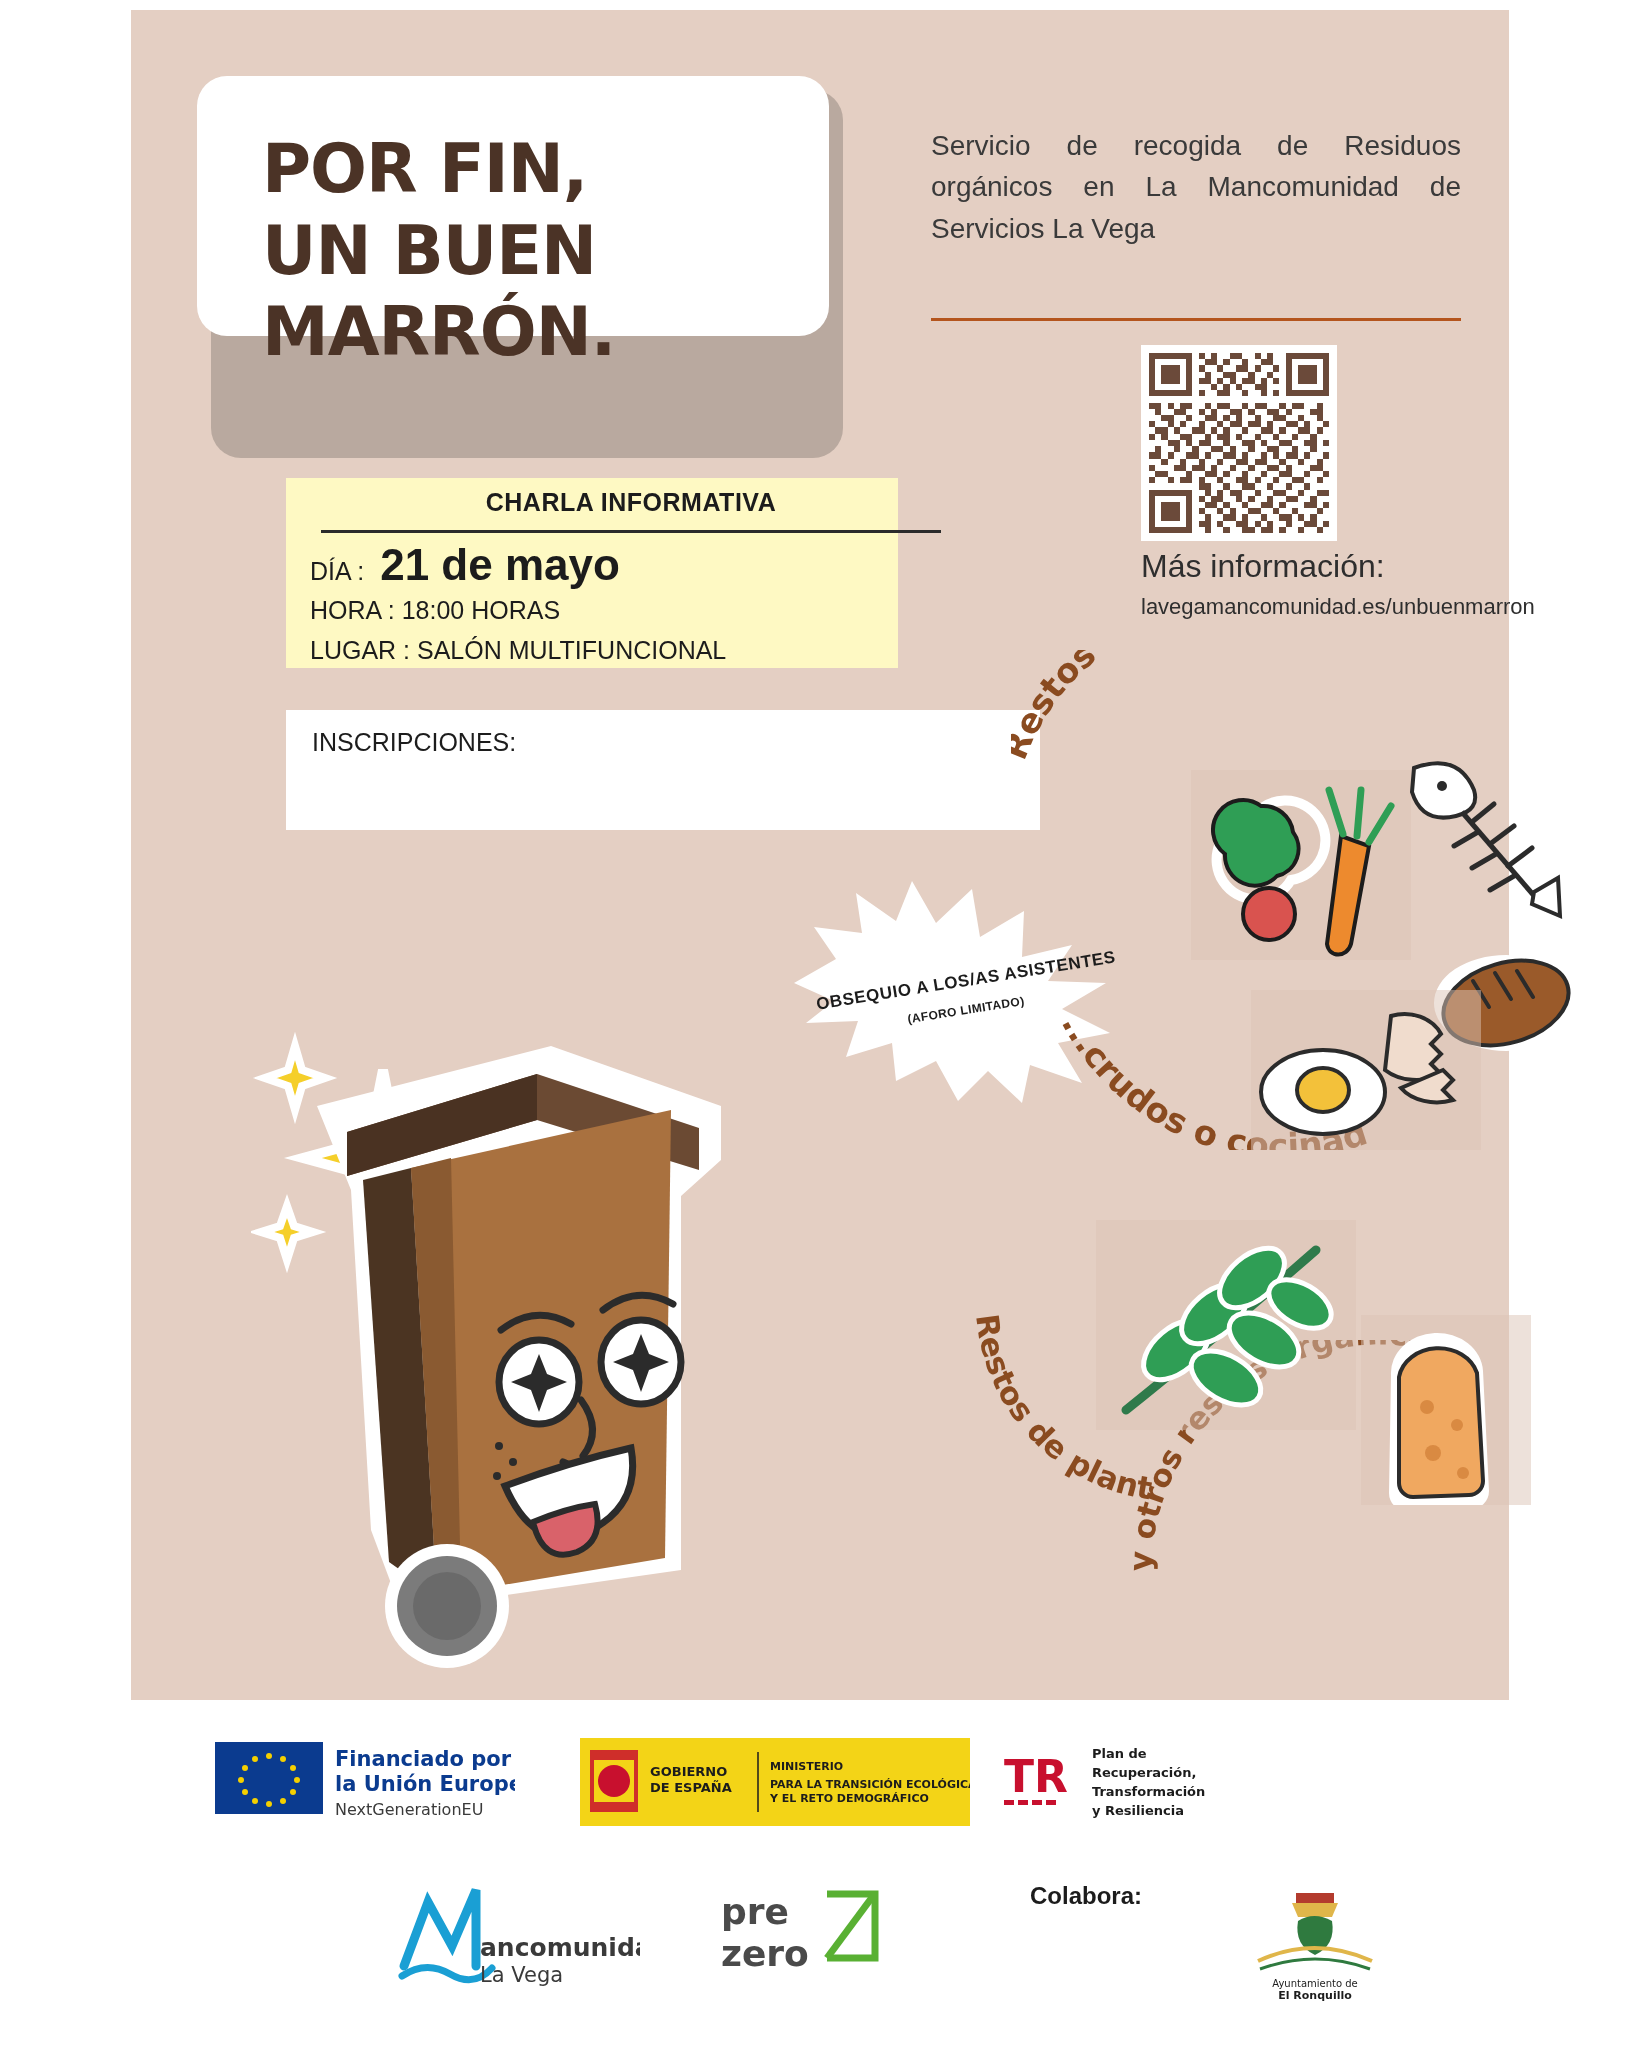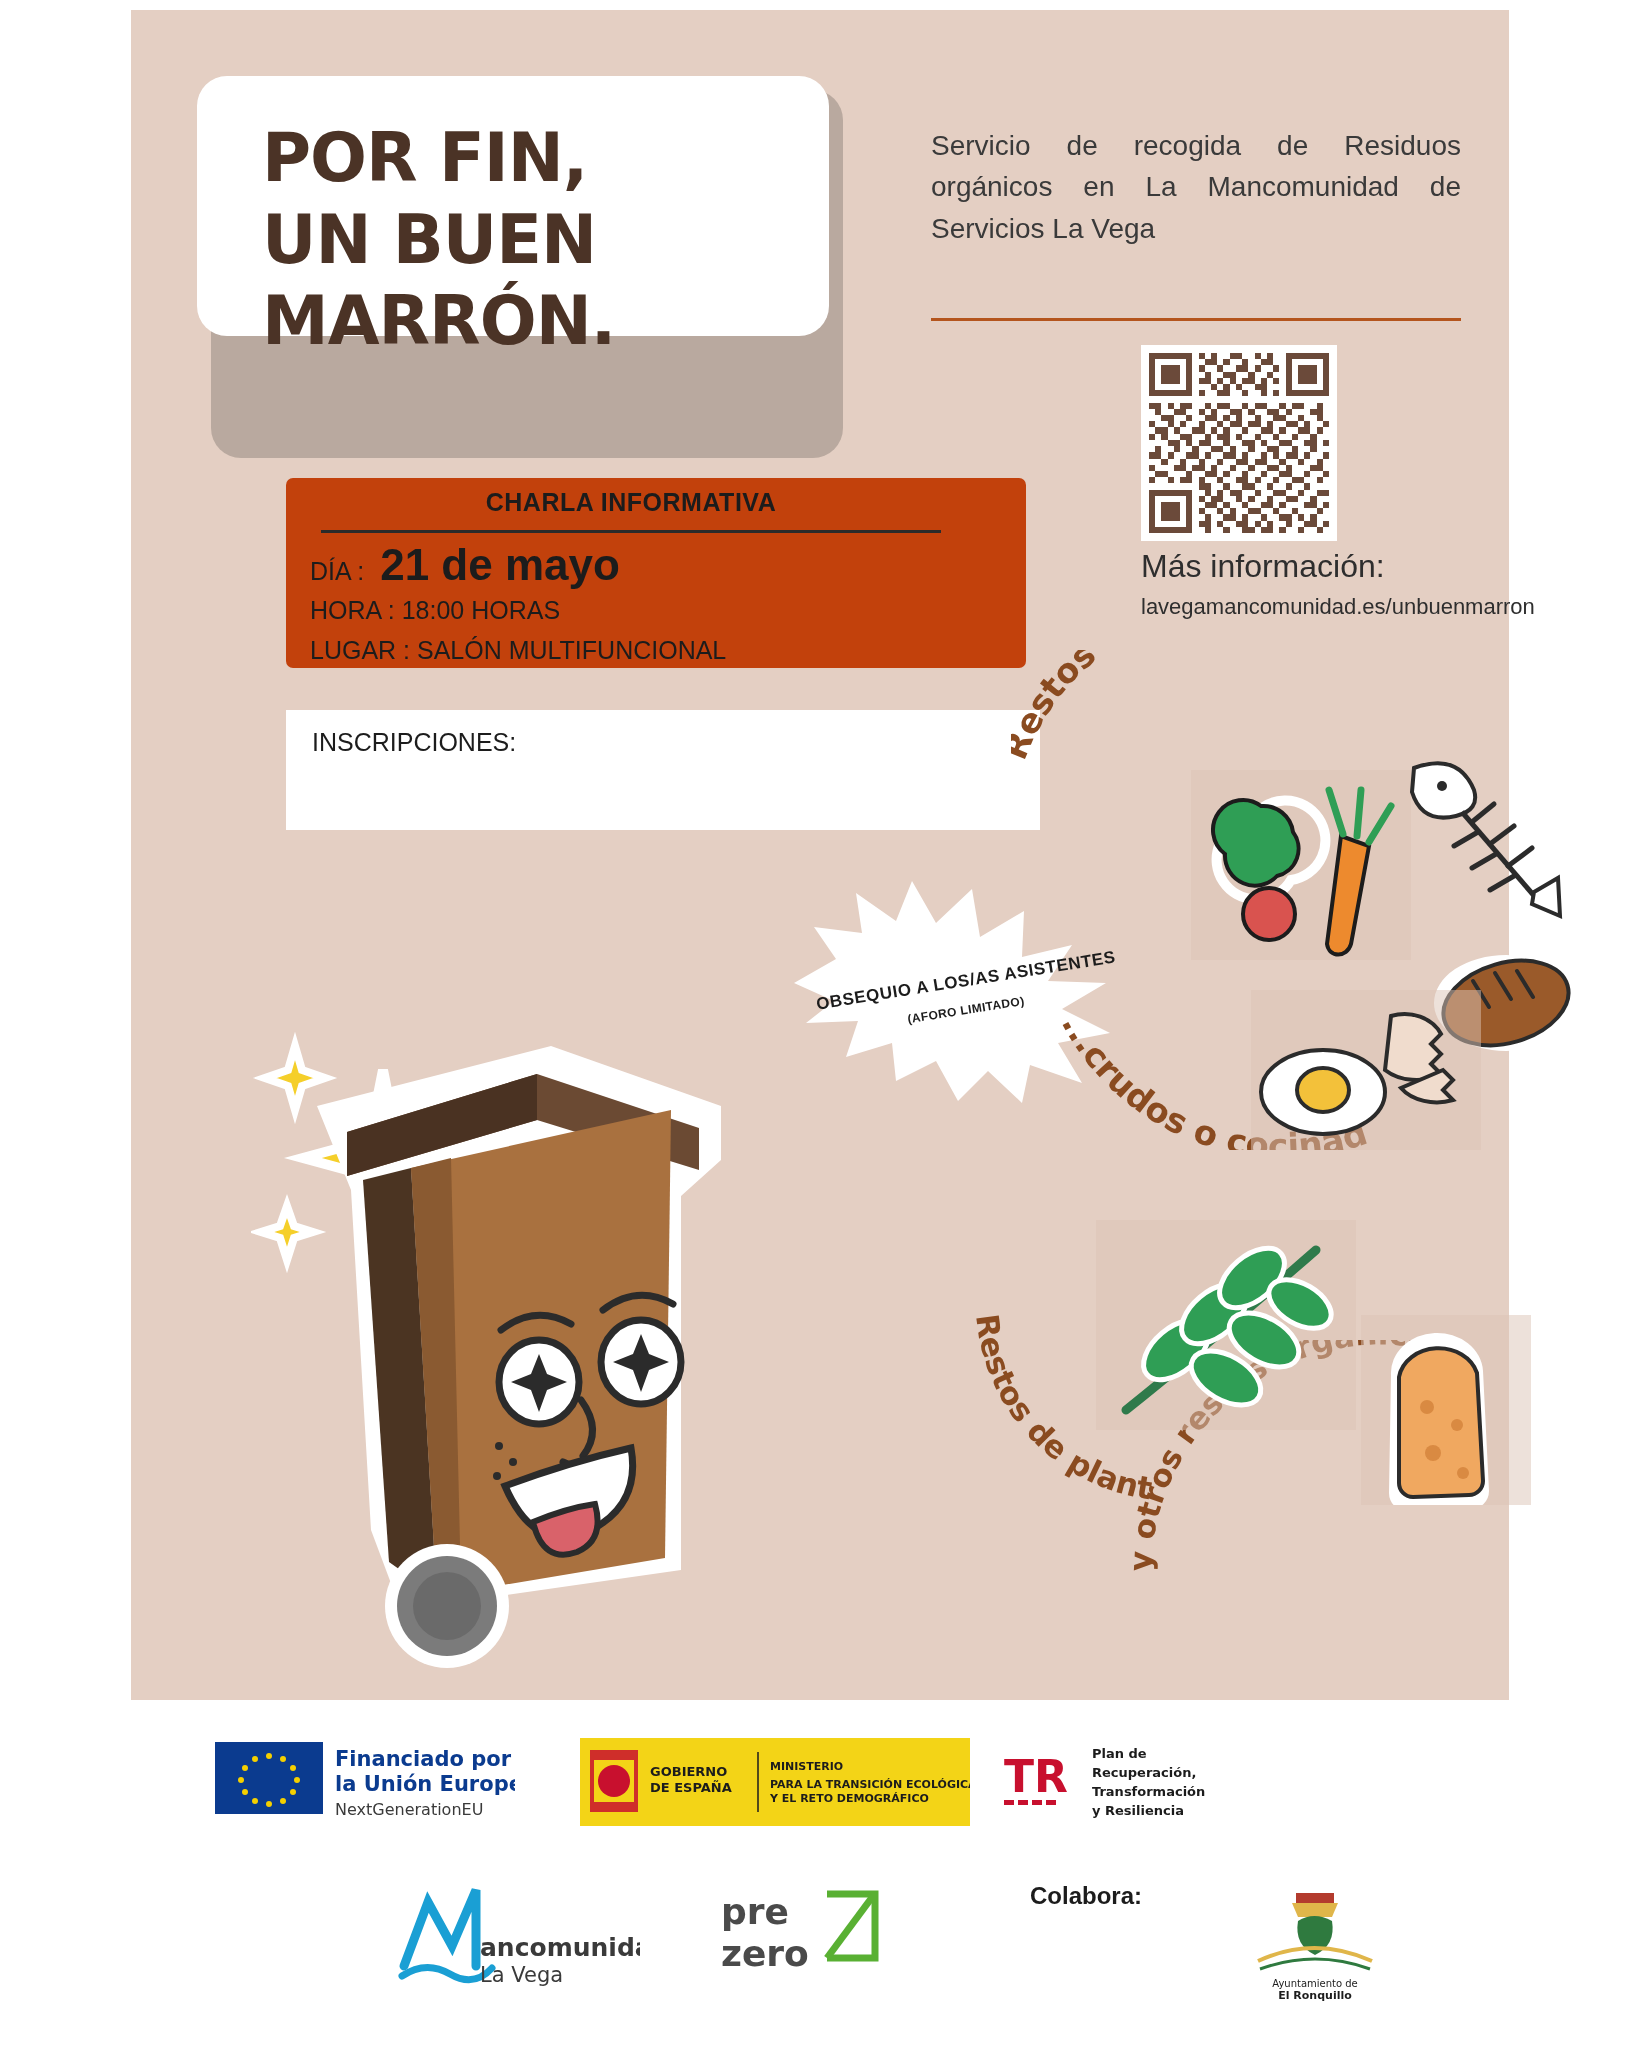--- a/index.html
+++ b/index.html
@@ -34,40 +34,39 @@
   }
   .title-card {
     position: absolute;
     left: 66px;
     top: 66px;
     width: 632px;
     height: 260px;
     background: #ffffff;
     border-radius: 30px;
     box-sizing: border-box;
-    padding: 42px 0 0 65px;
+    padding: 53px 0 0 65px;
   }
   .title-line {
     font-family: "DejaVu Sans", sans-serif;
     font-weight: bold;
     font-size: 67px;
     line-height: 1.22;
     color: #4b3326;
     letter-spacing: -1px;
     white-space: nowrap;
   }
   
   .charla-box {
     position: absolute;
     left: 155px;
     top: 468px;
-    width: 740px;
+    width: 612px;
     height: 190px;
-    background: #c2410c;
-    border-radius: 7px;
+    background: #fef9c3;
   }
   .charla-title {
     position: absolute;
     left: 0;
     top: 10px;
     width: 690px;
     text-align: center;
     font-weight: bold;
     font-size: 25px;
     color: #1c1c1c;

